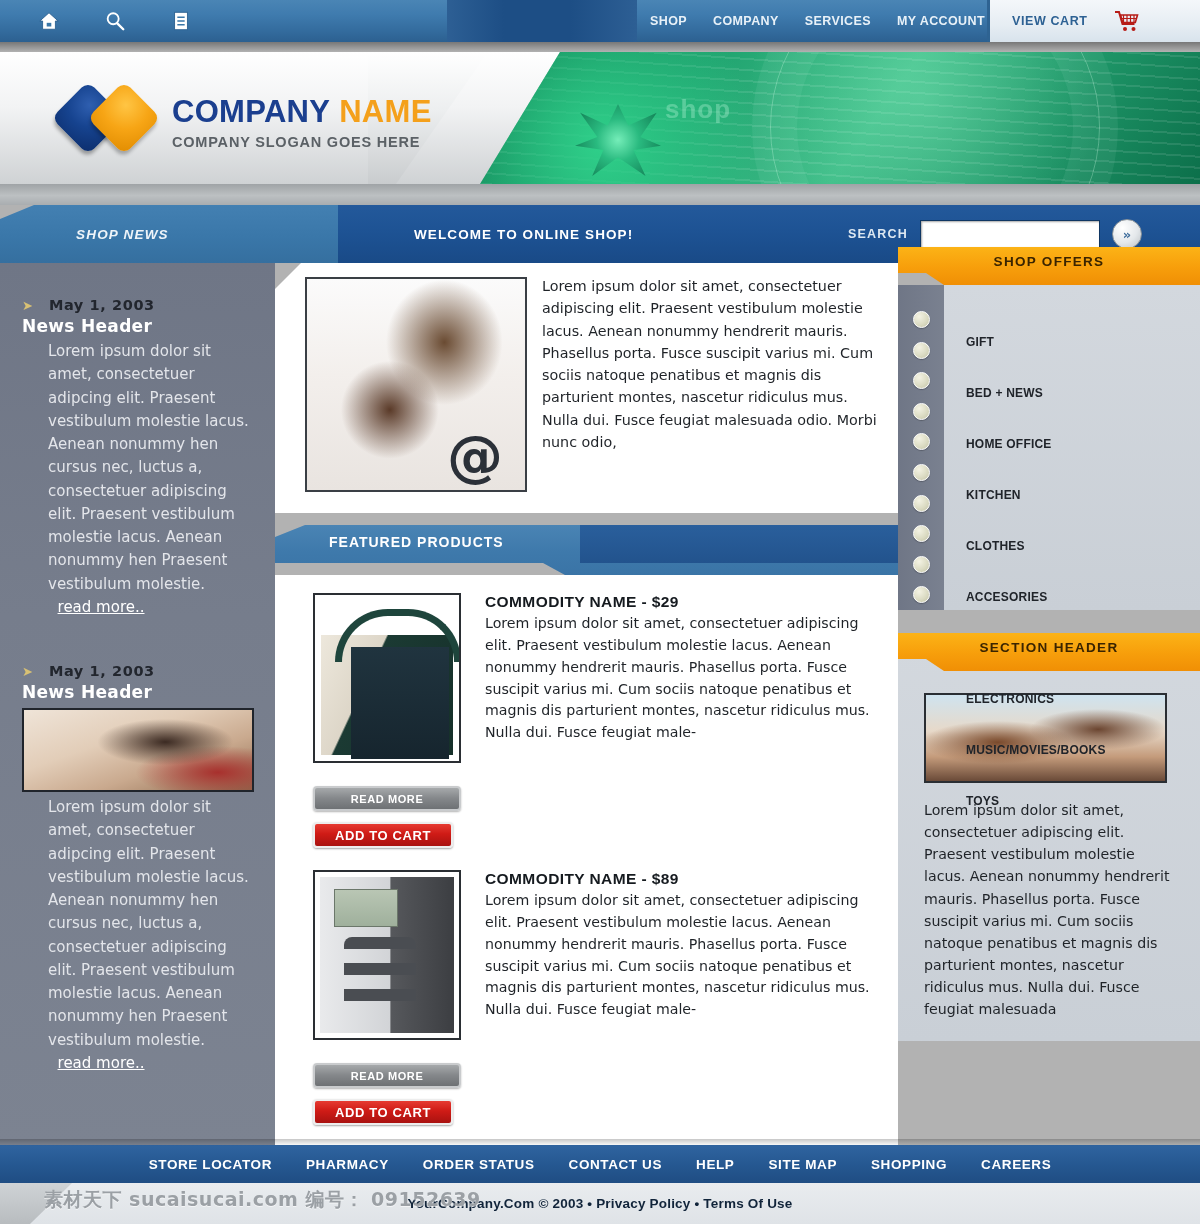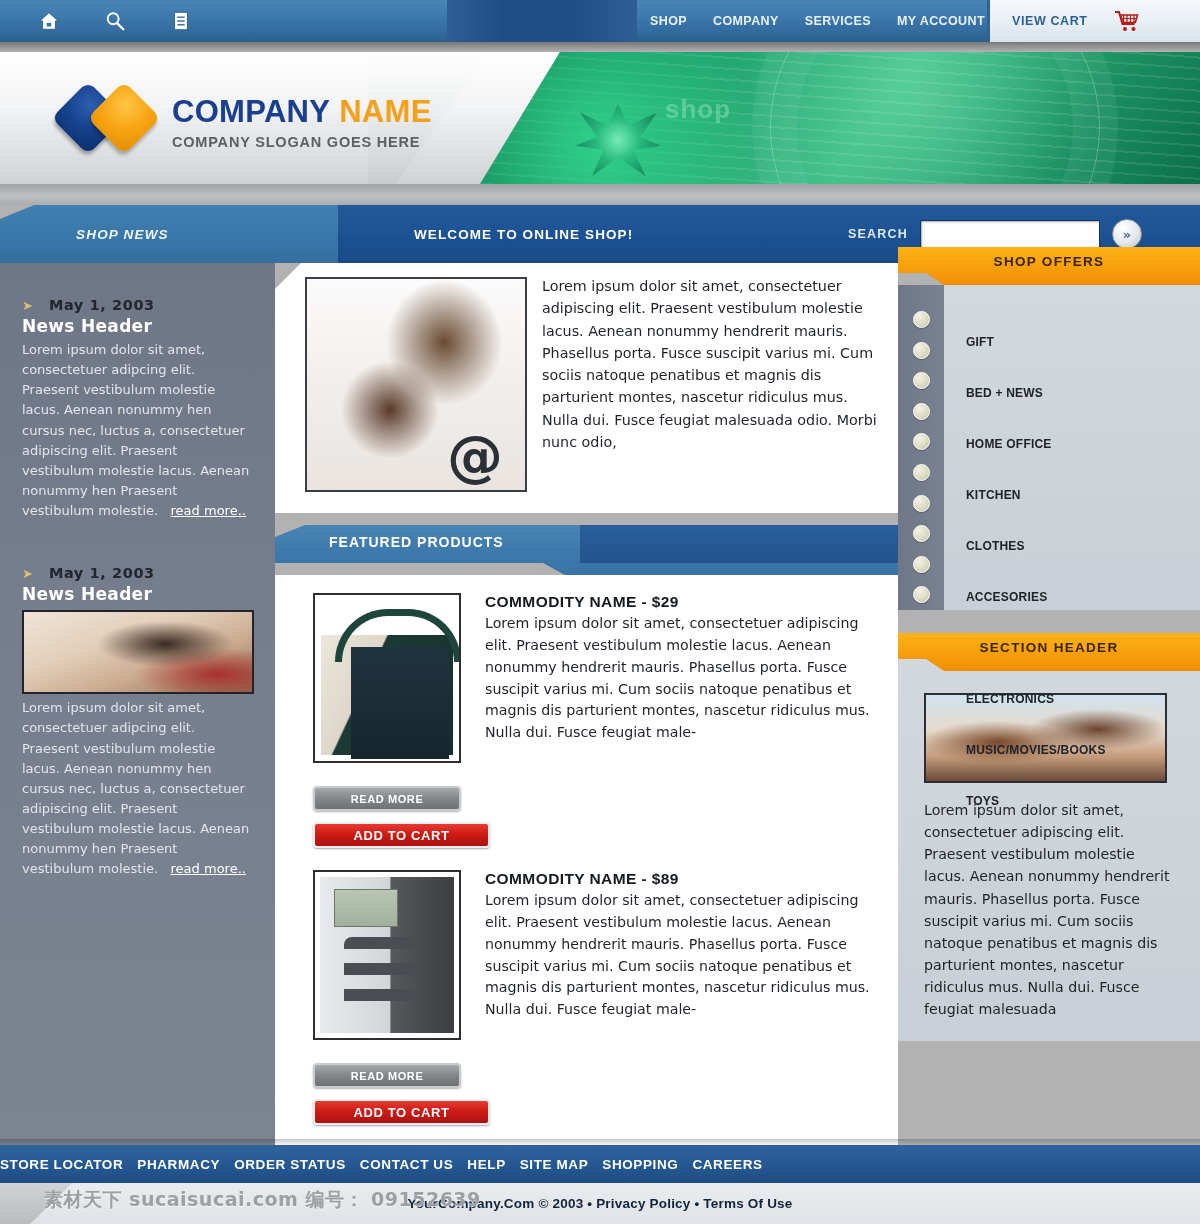--- a/index.html
+++ b/index.html
@@ -145,21 +145,21 @@
   
   .left-rail {
     position: absolute; left: 0; top: 263px; width: 275px; height: 882px;
     background: linear-gradient(to bottom, #6f7686 0%, #767d8c 40%, #7c8391 100%);
     padding: 34px 22px 0 22px;
   }
   .news-date { display: flex; align-items: baseline; gap: 16px; }
   .news-arrow { color: #d8c174; font-size: 13px; line-height: 1; }
   .news-date-text { color: #22262e; font-size: 14.5px; font-weight: bold; letter-spacing: .6px; }
   .news-header { margin-top: 3px; color: #ffffff; font-size: 17px; font-weight: bold; letter-spacing: .3px; }
-  .news-body { margin-top: 4px; color: #e3e5ea; font-size: 13px; line-height: 1.55; }
+  .news-body { margin-top: 4px; color: #e3e5ea; font-size: 15px; line-height: 1.55; margin-left: 26px; }
   .news-body .readmore { color: #ffffff; text-decoration: underline; font-weight: normal; }
   .news-photo {
     margin-top: 6px; width: 232px; height: 84px; border: 2px solid #20242b;
     background:
       radial-gradient(ellipse at 62% 40%, #3b2a22 0%, rgba(59,42,34,0) 34%),
       radial-gradient(ellipse at 85% 78%, #a8302d 0%, rgba(168,48,45,0) 30%),
       linear-gradient(to bottom right, #efe4d8 0%, #e2cdb8 38%, #c9a98e 66%, #8e6a4e 100%);
   }
   .news-gap { height: 44px; }
 
@@ -244,21 +244,21 @@
   .btn-readmore {
     margin-top: 23px; width: 148px; height: 25px;
     background: linear-gradient(to bottom, #a6a9ab 0%, #85888b 48%, #6e7174 100%);
     border: 2px solid #c9cbcd; border-radius: 4px;
     color: #ffffff; font-weight: bold; font-size: 11px; letter-spacing: .6px;
     display: flex; align-items: center; justify-content: center;
     font-family: "Liberation Sans", sans-serif; cursor: pointer;
     box-shadow: 0 1px 2px rgba(0,0,0,.3);
   }
   .btn-addtocart {
-    margin-top: 11px; width: 177px; height: 26px;
+    margin-top: 11px; width: 140px; height: 26px;
     background: linear-gradient(to bottom, #e63b32 0%, #cf1b16 45%, #a91210 100%);
     border: 2px solid #ededed; border-radius: 4px;
     color: #ffffff; font-weight: bold; font-size: 13px; letter-spacing: .6px;
     display: flex; align-items: center; justify-content: center;
     font-family: "Liberation Sans", sans-serif; cursor: pointer;
     box-shadow: 0 1px 2px rgba(0,0,0,.35);
   }
   .prod-right { flex: 1; }
   .prod-title {
     font-family: "Liberation Sans", sans-serif;
@@ -308,21 +308,21 @@
       radial-gradient(ellipse at 30% 55%, #7a4a2c 0%, rgba(122,74,44,0) 32%),
       radial-gradient(ellipse at 72% 40%, #6b4530 0%, rgba(107,69,48,0) 28%),
       linear-gradient(to bottom, #cfe3ef 0%, #e7d9c9 42%, #c49b7b 72%, #6a4a38 100%);
   }
   .section-text { margin-top: 16px; font-size: 14.2px; line-height: 1.56; color: #1f2328; }
 
   
   .footer-nav {
     position: absolute; left: 0; top: 1145px; width: 1200px; height: 38px;
     background: linear-gradient(to bottom, #2f64a0 0%, #255790 55%, #1f4d83 100%);
-    display: flex; align-items: center; gap: 14px;
+    display: flex; align-items: center; justify-content: center; gap: 34px;
   }
   .footer-nav a {
     color: #ffffff; text-decoration: none; font-weight: bold; font-size: 13.5px;
     letter-spacing: .6px; font-family: "Liberation Sans", sans-serif;
   }
   .footer-legal {
     position: absolute; left: 0; top: 1183px; width: 1200px; height: 41px;
     background: linear-gradient(to bottom, #e9ecef 0%, #dfe3e7 100%);
     display: flex; align-items: center; justify-content: center;
   }

